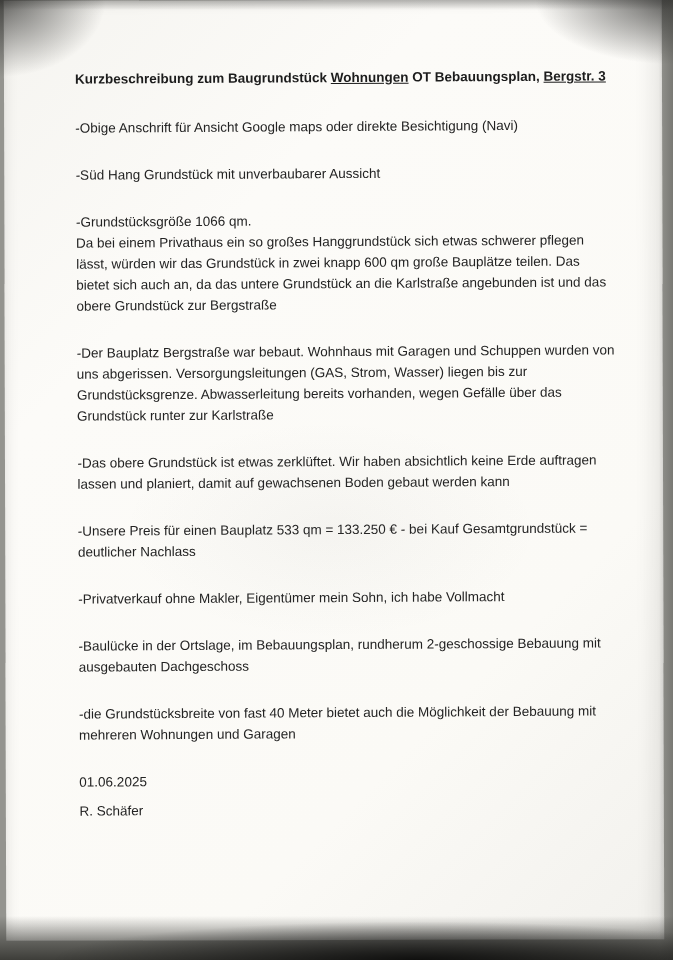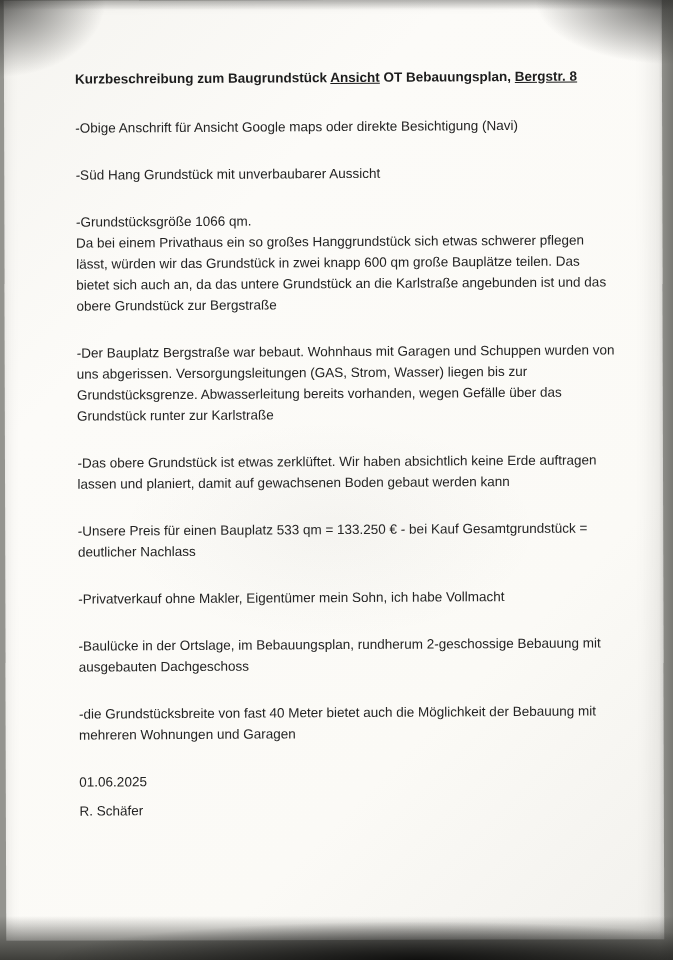--- a/index.html
+++ b/index.html
@@ -83,21 +83,21 @@
   }
 </style>
 </head>
 <body>
 
 <div class="scan">
 
   <div class="paper">
     <div class="content">
 
-      <h1 class="title"><span>Kurzbeschreibung zum Baugrundstück </span><span class="u">Ansicht</span><span> OT Bebauungsplan, </span><span class="u">Bergstr. 8</span></h1>
+      <h1 class="title"><span>Kurzbeschreibung zum Baugrundstück </span><span class="u">Wohnungen</span><span> OT Bebauungsplan, </span><span class="u">Bergstr. 3</span></h1>
 
       <p class="para">-Obige Anschrift für Ansicht Google maps oder direkte Besichtigung (Navi)</p>
       <p class="para">-Süd Hang Grundstück mit unverbaubarer Aussicht</p>
       <p class="para">-Grundstücksgröße 1066 qm.
 Da bei einem Privathaus ein so großes Hanggrundstück sich etwas schwerer pflegen lässt, würden wir das Grundstück in zwei knapp 600 qm große Bauplätze teilen. Das bietet sich auch an, da das untere Grundstück an die Karlstraße angebunden ist und das obere Grundstück zur Bergstraße</p>
       <p class="para">-Der Bauplatz Bergstraße war bebaut. Wohnhaus mit Garagen und Schuppen wurden von uns abgerissen. Versorgungsleitungen (GAS, Strom, Wasser) liegen bis zur Grundstücksgrenze. Abwasserleitung bereits vorhanden, wegen Gefälle über das Grundstück runter zur Karlstraße</p>
       <p class="para">-Das obere Grundstück ist etwas zerklüftet. Wir haben absichtlich keine Erde auftragen lassen und planiert, damit auf gewachsenen Boden gebaut werden kann</p>
       <p class="para">-Unsere Preis für einen Bauplatz 533 qm = 133.250 € - bei Kauf Gesamtgrundstück = deutlicher Nachlass</p>
       <p class="para">-Privatverkauf ohne Makler, Eigentümer mein Sohn, ich habe Vollmacht</p>
       <p class="para">-Baulücke in der Ortslage, im Bebauungsplan, rundherum 2-geschossige Bebauung mit ausgebauten Dachgeschoss</p>

